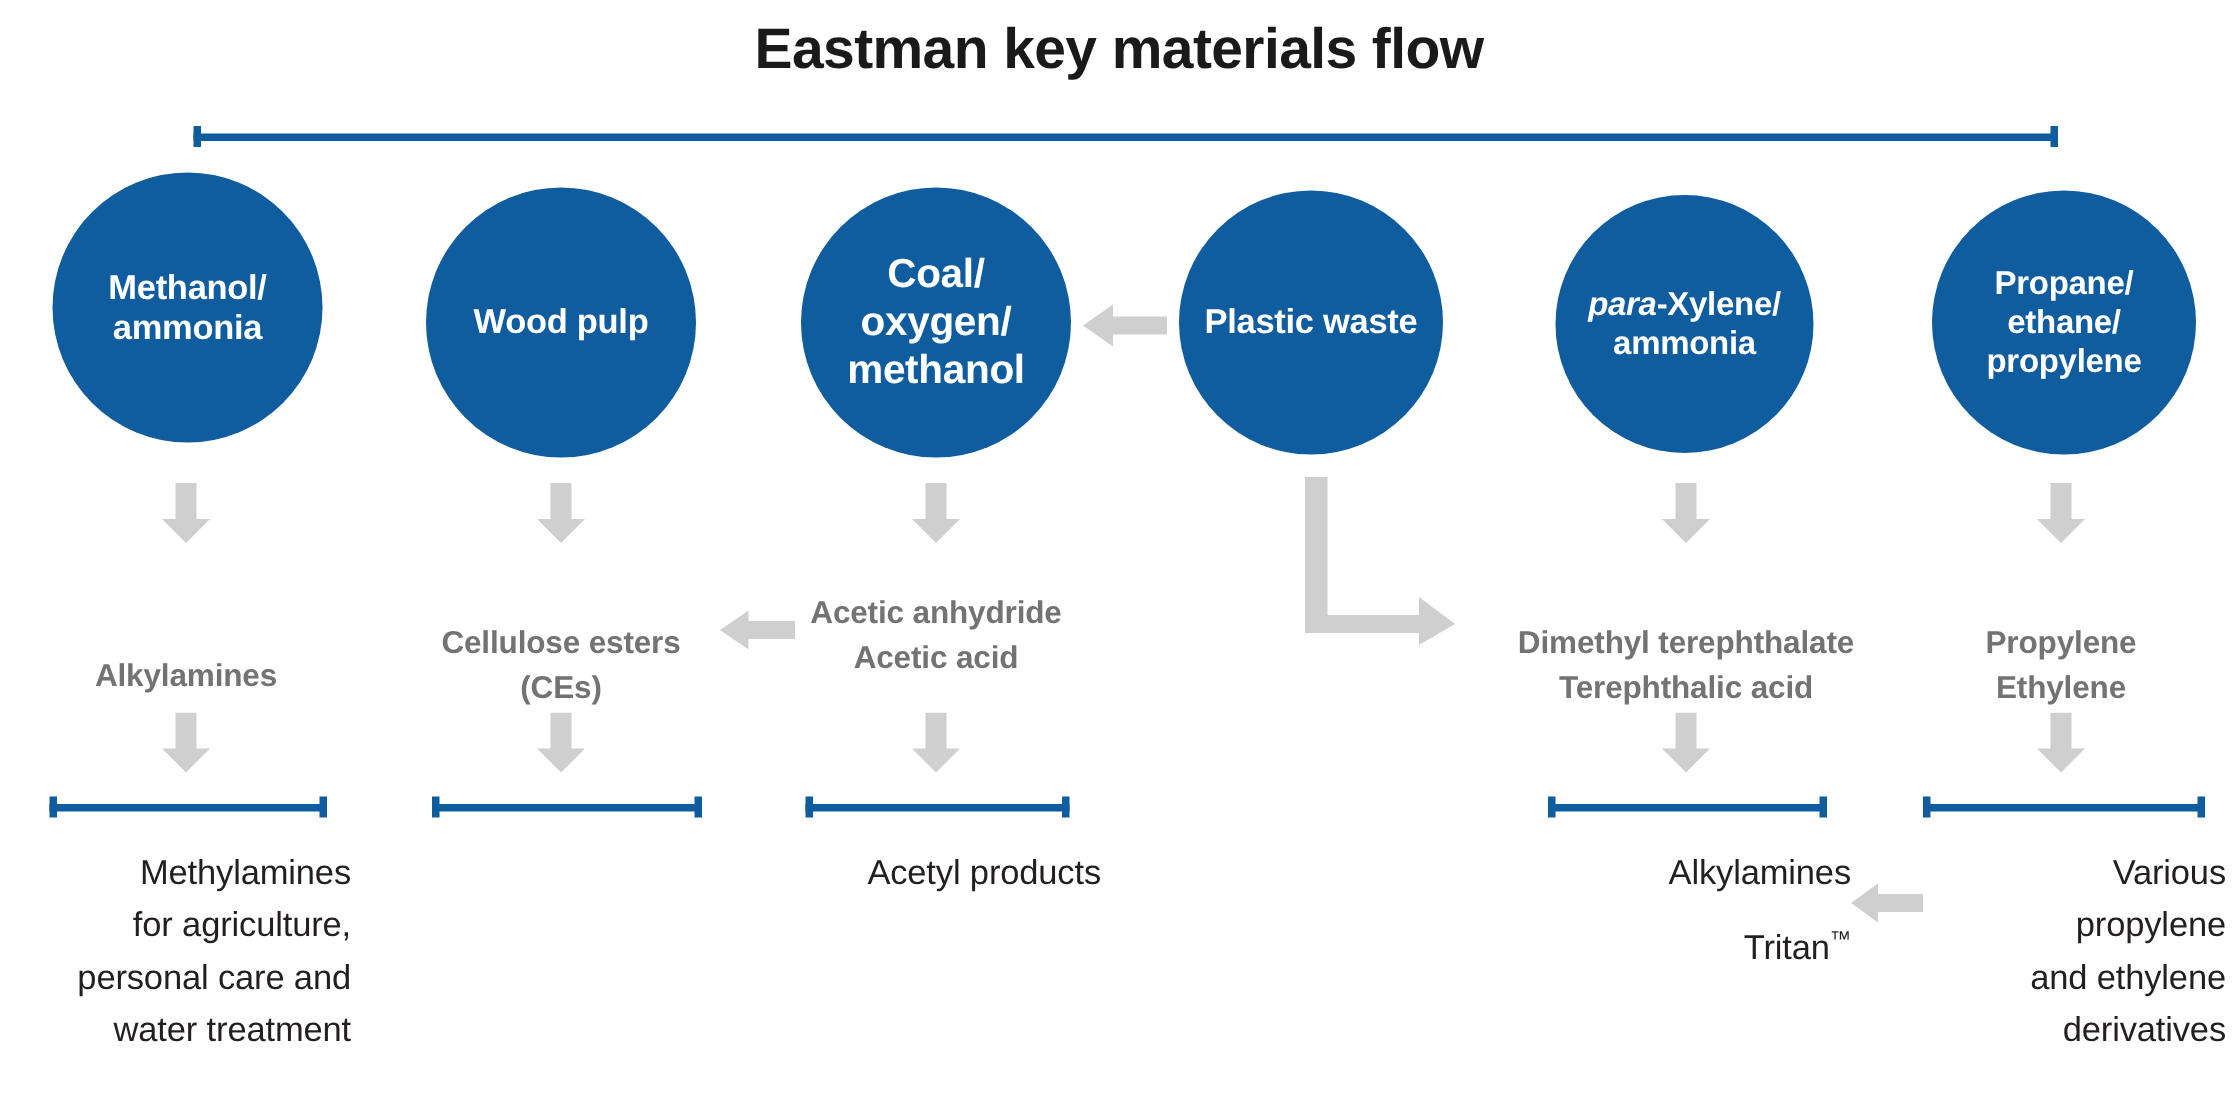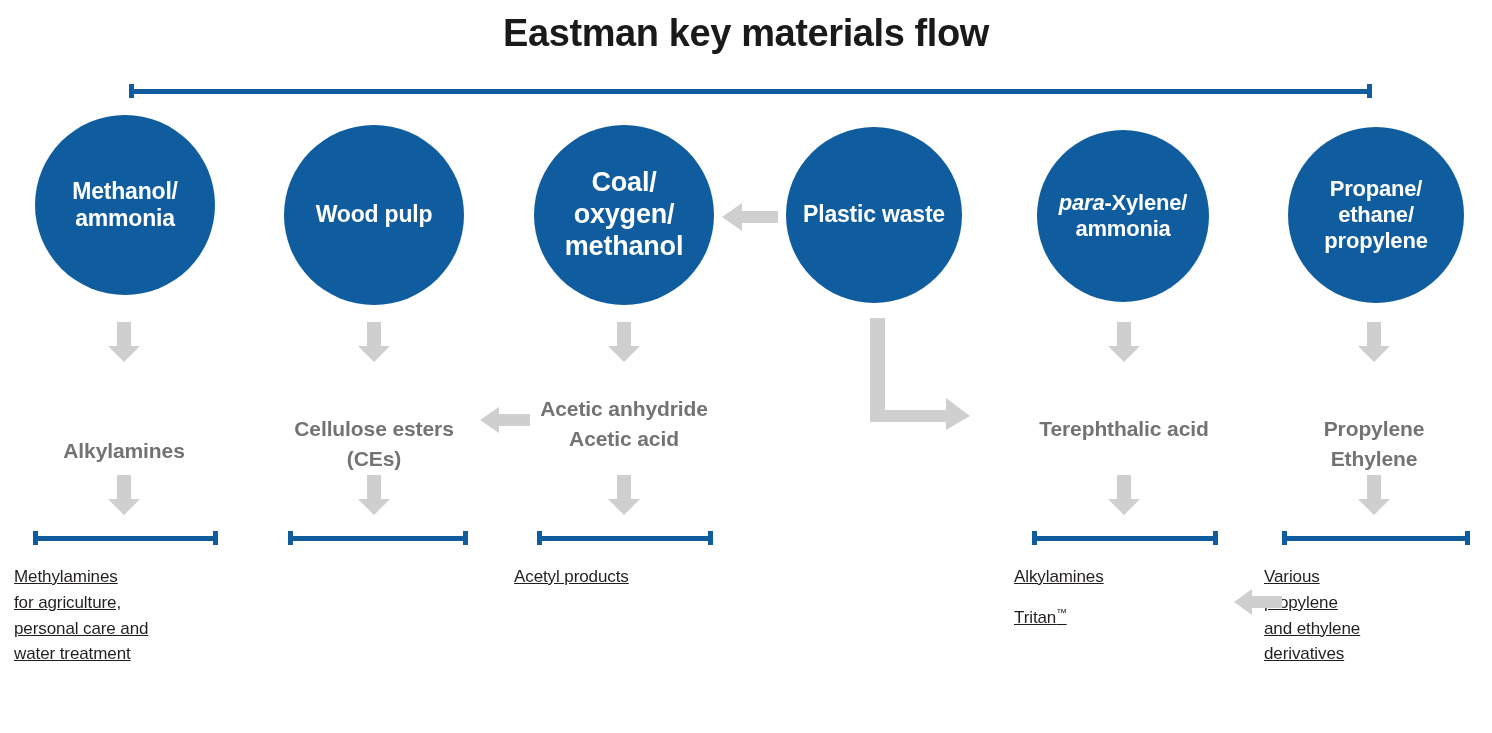--- a/index.html
+++ b/index.html
@@ -91,27 +91,26 @@
     font-weight: 700;
     line-height: 1.45;
     letter-spacing: -0.1px;
     margin-top: 31px;
   }
   .mid-text .ln { display: block; }
 
   
   .bot-text {
     position: absolute;
-    text-align: left;
+    text-align: right;
     color: #231f20;
-    font-size: 17px;
+    font-size: 23px;
     font-weight: 400;
     line-height: 1.52;
     letter-spacing: -0.1px;
-    text-decoration: underline;
   }
   .bot-text .para { display: block; }
   .bot-text .para + .para { margin-top: 15px; }
   .bot-text .ln { display: block; }
   sup.tm { font-size: 0.62em; vertical-align: super; line-height: 0; }
 </style>
 </head>
 <body>
 
 <div id="stage">
@@ -212,20 +211,21 @@
     <span class="ln">Cellulose esters</span>
     <span class="ln">(CEs)</span>
   </div>
 
   <div class="mid-text" style="left:518px; top:363px; width:212px;">
     <span class="ln">Acetic anhydride</span>
     <span class="ln">Acetic acid</span>
   </div>
 
   <div class="mid-text" style="left:984px; top:383px; width:280px;">
+    <span class="ln">Dimethyl terephthalate</span>
     <span class="ln">Terephthalic acid</span>
   </div>
 
   <div class="mid-text" style="left:1274px; top:383px; width:200px;">
     <span class="ln">Propylene</span>
     <span class="ln">Ethylene</span>
   </div>
 
   <div class="arrow-left" style="left:480px; top:404px; width:50px; height:32px;">
     <svg width="50" height="32" viewBox="0 0 50 32">

